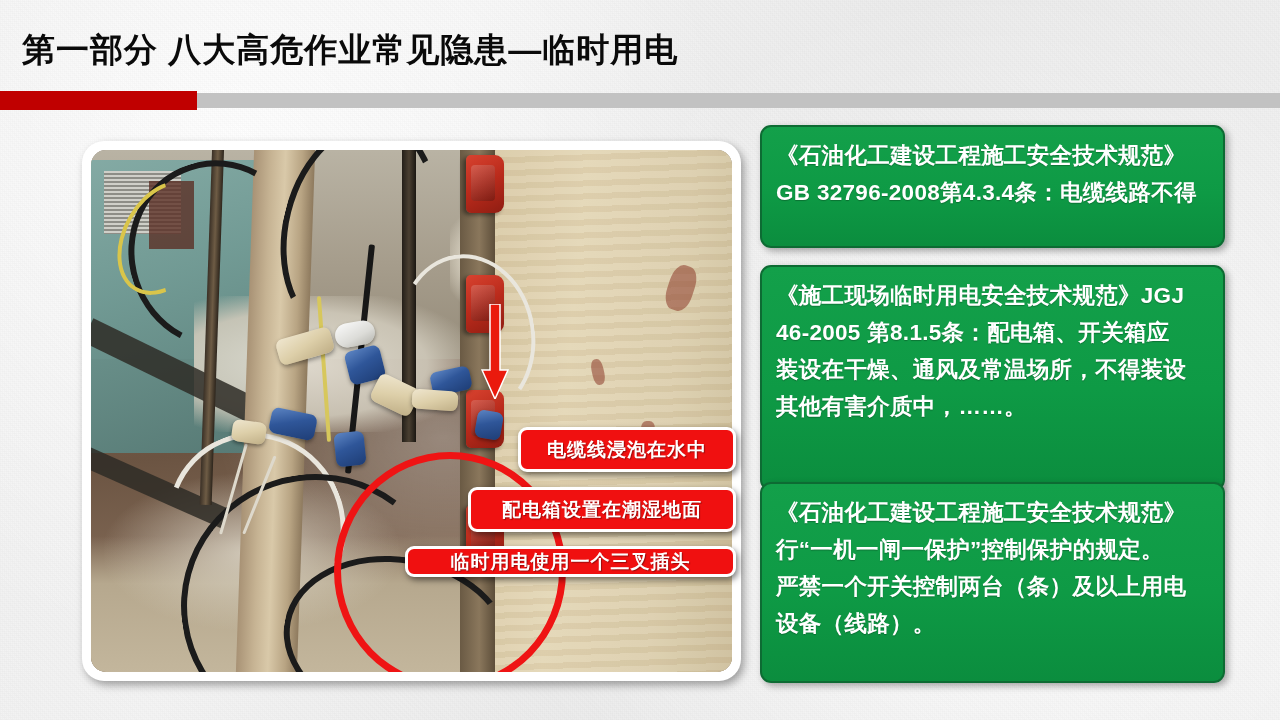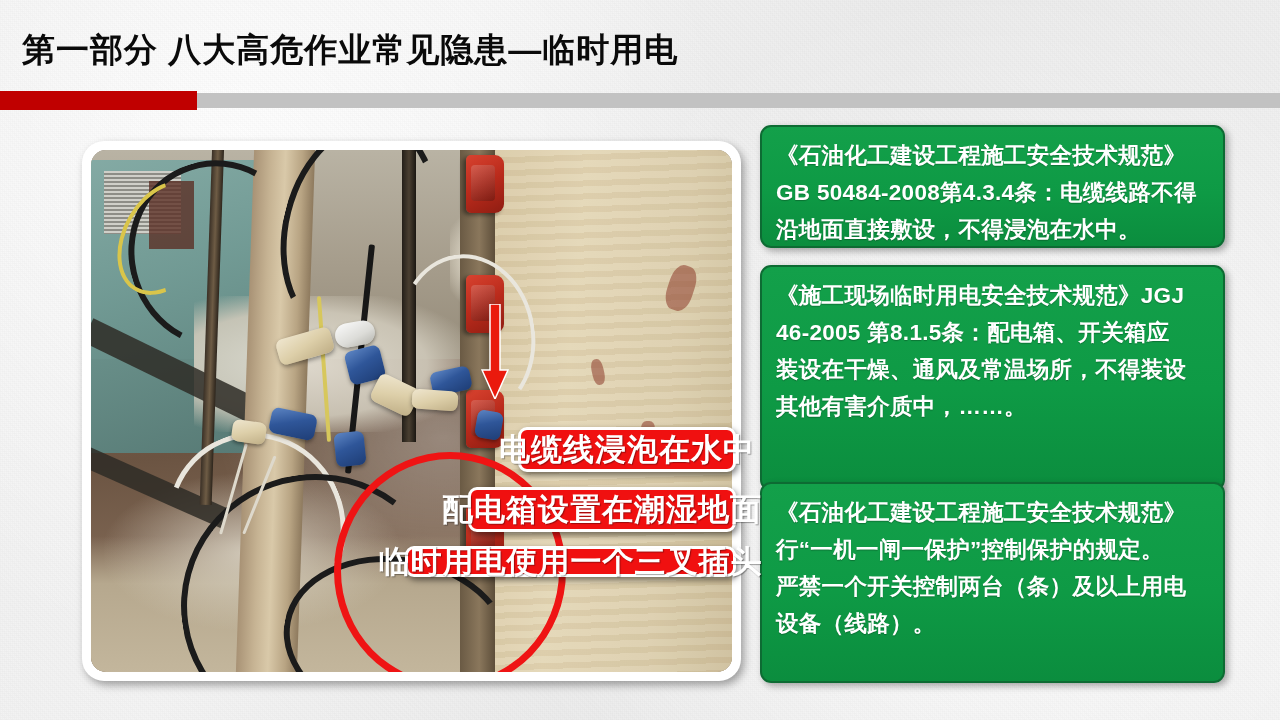--- a/index.html
+++ b/index.html
@@ -247,21 +247,21 @@
   }
 
   
   .red-label {
     position: absolute;
     background: #f01010;
     border: 3px solid #ffffff;
     border-radius: 9px;
     color: #ffffff;
     font-weight: bold;
-    font-size: 31px;
+    font-size: 19px;
     letter-spacing: 1px;
     display: flex;
     align-items: center;
     justify-content: center;
     box-shadow: 2px 3px 6px rgba(0,0,0,0.5);
     text-shadow: 1px 1px 1px rgba(0,0,0,0.35);
     white-space: nowrap;
     box-sizing: border-box;
     z-index: 14;
   }
@@ -366,22 +366,21 @@
 
     </div>
   </div>
 
   <div class="red-label" id="red-label-1">电缆线浸泡在水中</div>
   <div class="red-label" id="red-label-2">配电箱设置在潮湿地面</div>
   <div class="red-label" id="red-label-3">临时用电使用一个三叉插头</div>
 
   <div class="green-box" id="green-box-1">
     <p>《石油化工建设工程施工安全技术规范》</p>
-    <p>GB 50484-2008第4.3.4条：电缆线路不得</p>
-    <p>沿地面直接敷设，不得浸泡在水中。</p>
+    <p>GB 32796-2008第4.3.4条：电缆线路不得</p>
   </div>
 
   <div class="green-box" id="green-box-2">
     <p>《施工现场临时用电安全技术规范》JGJ</p>
     <p>46-2005 第8.1.5条：配电箱、开关箱应</p>
     <p>装设在干燥、通风及常温场所，不得装设</p>
     <p>其他有害介质中，……。</p>
   </div>
 
   <div class="green-box" id="green-box-3">

